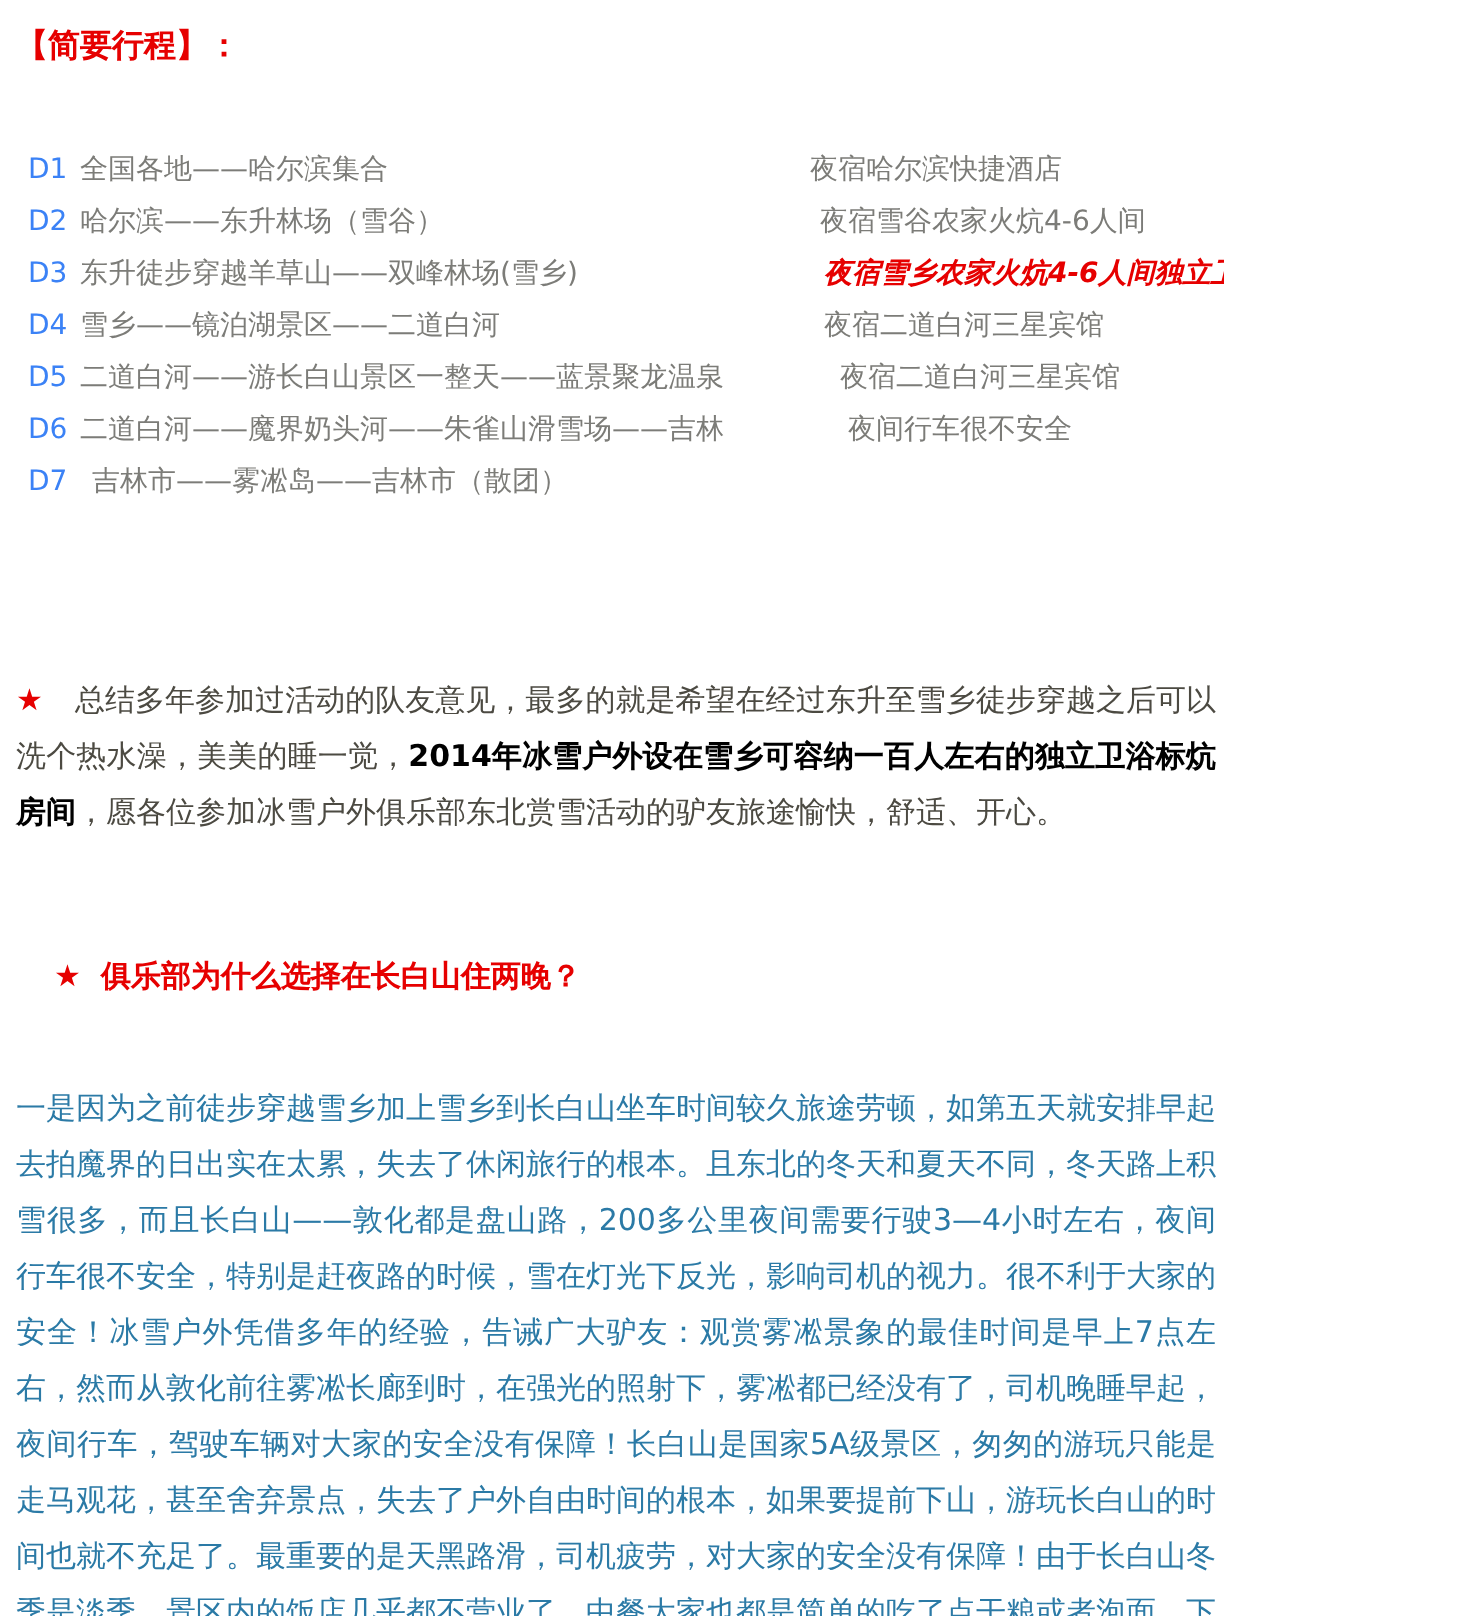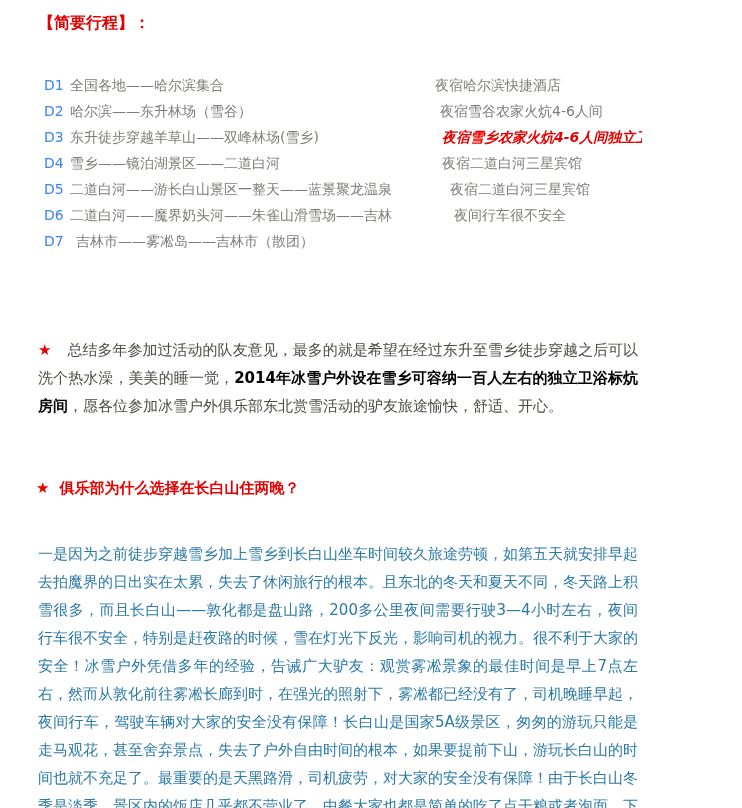--- a/index.html
+++ b/index.html
@@ -3,21 +3,20 @@
 <meta charset="utf-8">
 <style>
   html, body { margin: 0; padding: 0; background: #ffffff; }
   .page {
     position: relative;
     width: 612px;
     height: 808px;
     overflow: hidden;
     background: #ffffff;
     font-family: "DejaVu Sans", "Liberation Sans", sans-serif;
-    margin-left: 30px;
   }
   .doc-title {
     padding: 12px 0 0 8px;
     font-size: 16px;
     font-weight: bold;
     color: #e60000;
     line-height: 22px;
   }
   .itinerary { margin-top: 38px; }
   .itin-row {
@@ -49,21 +48,21 @@
     font-size: 15px;
     line-height: 28px;
     color: #4c4a42;
     text-align: justify;
   }
   .star { color: #e60000; font-size: 15px; }
   .note-para .star { margin-right: 16px; }
   .note-hl { color: #000000; font-weight: bold; }
   .section-head {
     margin-top: 56px;
-    padding-left: 6px;
+    padding-left: 27px;
     font-size: 15px;
     font-weight: bold;
     color: #e60000;
     line-height: 24px;
   }
   .section-head .star { margin-right: 10px; font-weight: normal; }
   .explain-para {
     margin-top: 40px;
     padding: 0 4px 0 8px;
     font-size: 15px;

